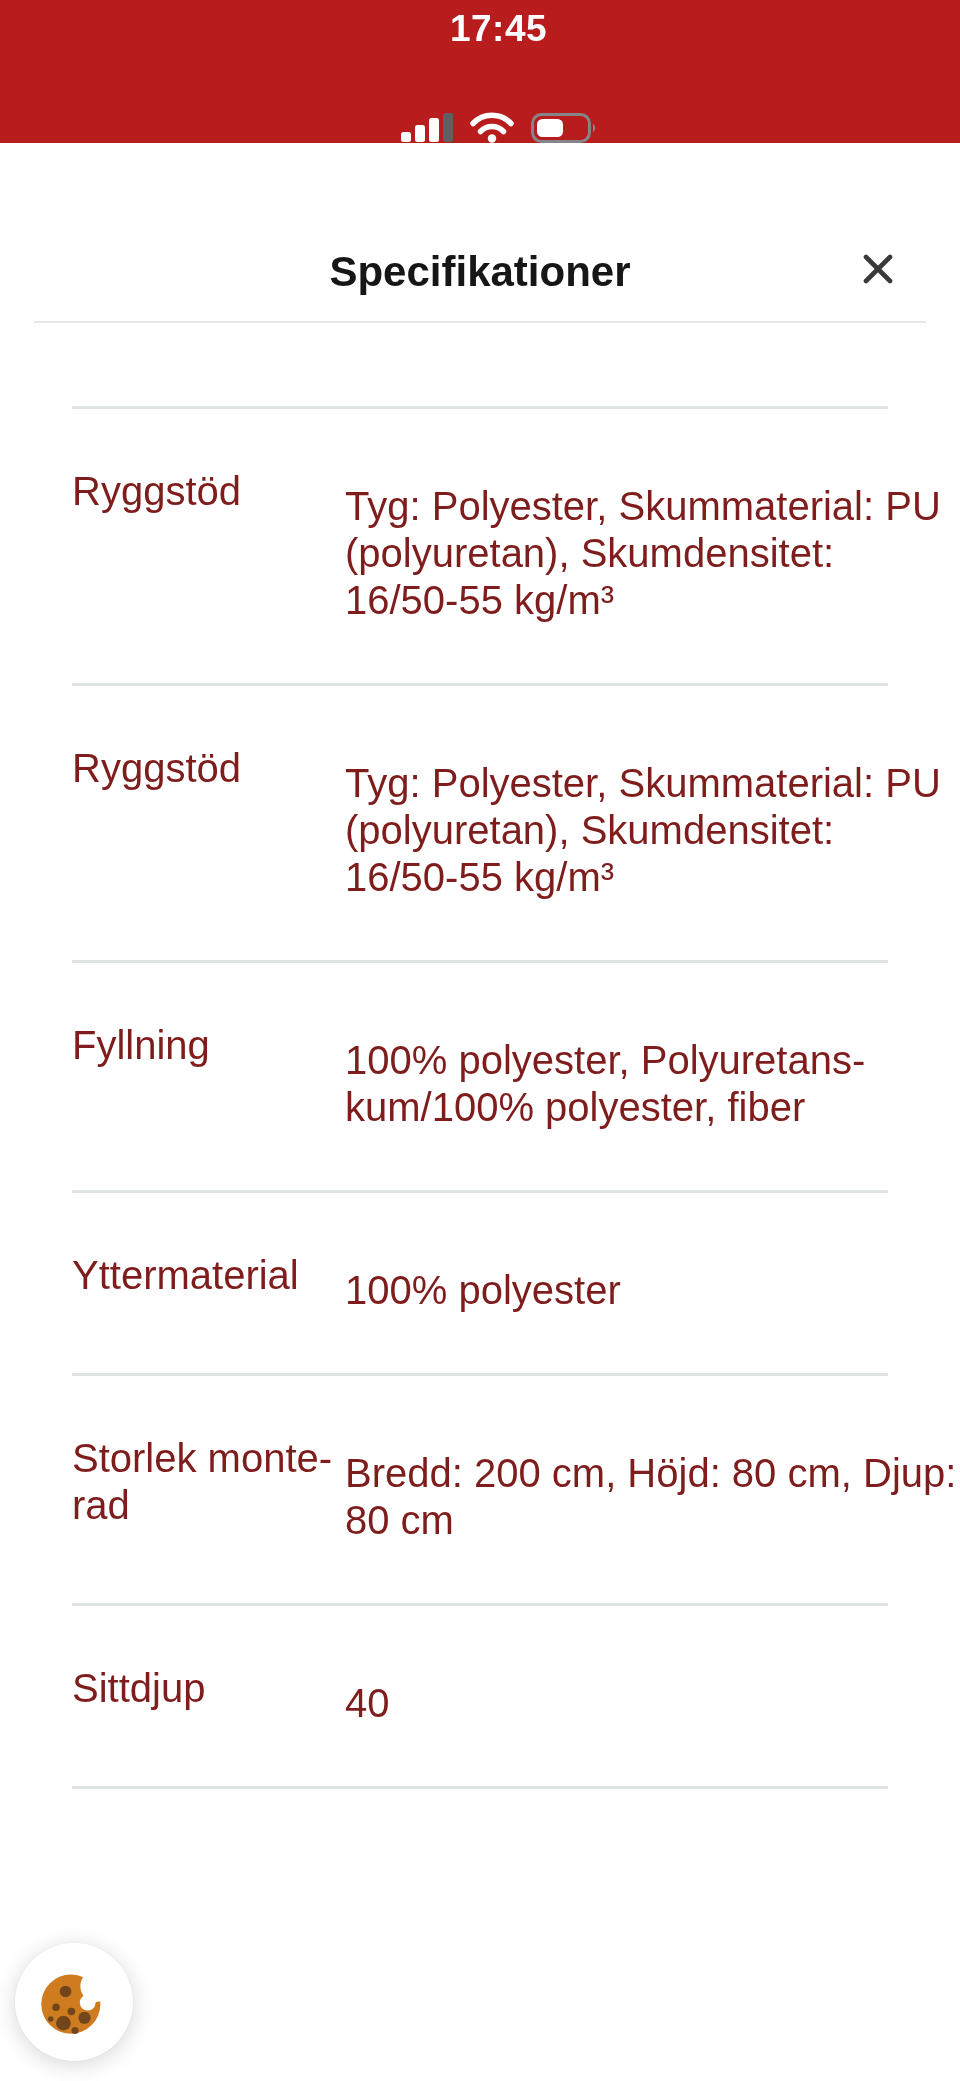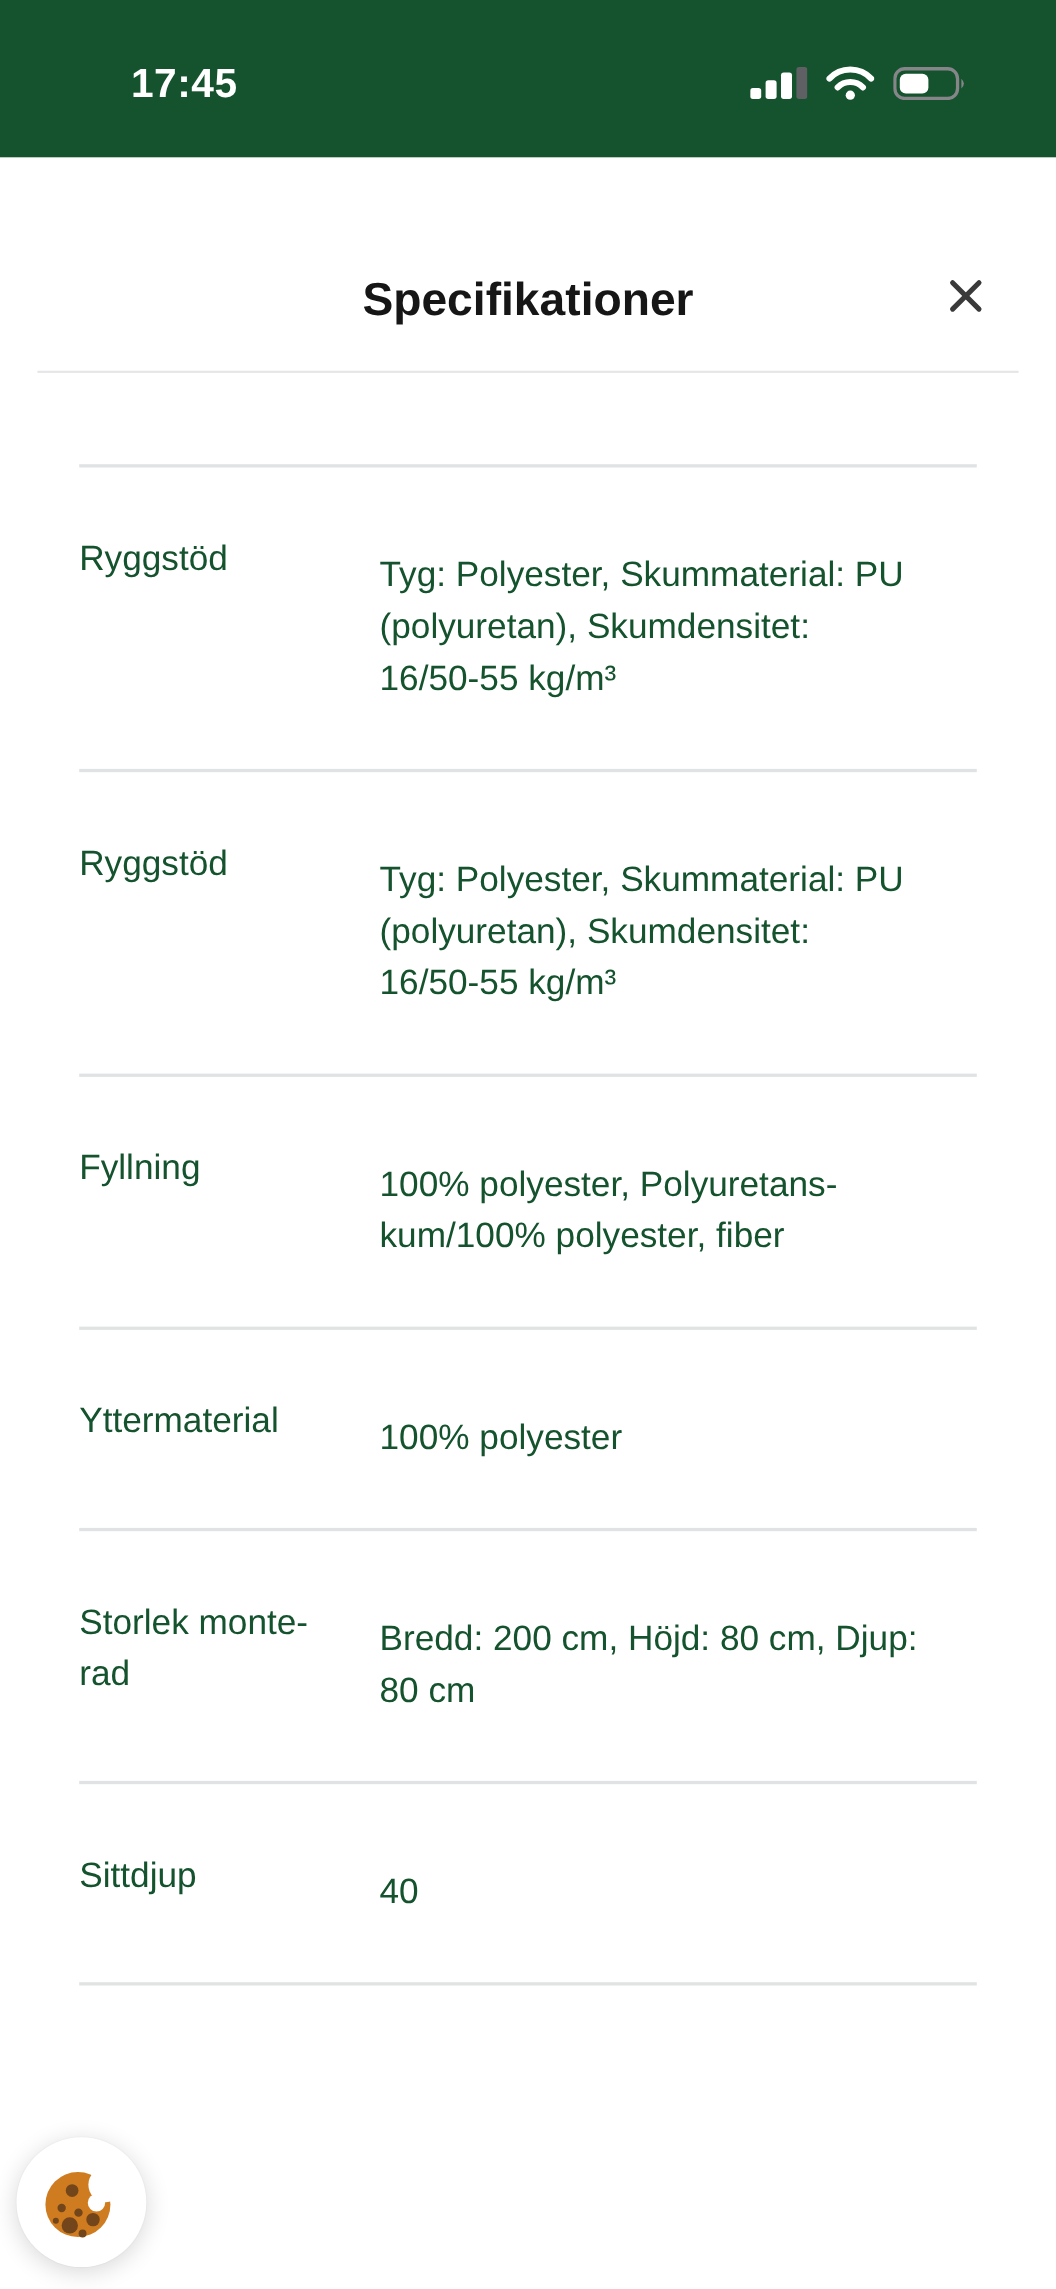--- a/index.html
+++ b/index.html
@@ -8,43 +8,44 @@
     height: 2081px;
     background: #ffffff;
     font-family: "Liberation Sans", sans-serif;
     position: relative;
     overflow: hidden;
   }
 
   
   .status-bar {
     height: 143px;
-    background: #14532d;
+    background: #b91c1c;
     box-sizing: border-box;
     display: flex;
     align-items: center;
     justify-content: space-between;
     padding: 8px 82px 0 119px;
     color: #ffffff;
+    flex-direction: column;
   }
   .status-time {
     font-size: 37px;
     font-weight: 700;
     letter-spacing: 0.5px;
   }
   .status-icons {
     display: flex;
     align-items: center;
     gap: 17px;
   }
 
   
   .sheet-header {
     margin: 0 34px;
-    padding: 104px 0 40px 0;
+    padding: 104px 0 24px 0;
     border-bottom: 2px solid #e6e6e8;
     position: relative;
   }
   .modal-title {
     margin: 0;
     text-align: center;
     font-size: 42px;
     line-height: 50px;
     font-weight: 700;
     color: #161616;
@@ -73,23 +74,23 @@
     display: flex;
     border-top: 3px solid #e0e3e4;
     padding: 59px 0;
   }
   .spec-label {
     flex: 0 0 273px;
     width: 273px;
   }
   .spec-value { flex: 1; margin-top: 15px; }
   .spec-label, .spec-value {
-    font-size: 32px;
+    font-size: 40px;
     line-height: 47px;
-    color: #14532d;
+    color: #7f1d1d;
     white-space: pre; 
   }
 
   
   .cookie-btn {
     position: absolute;
     left: 15px;
     top: 1943px;
     width: 118px;
     height: 118px;

